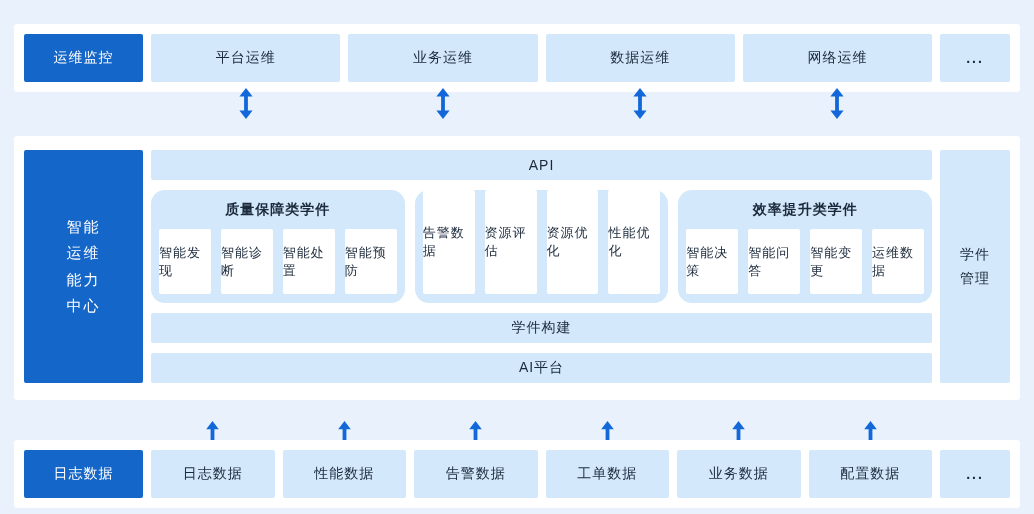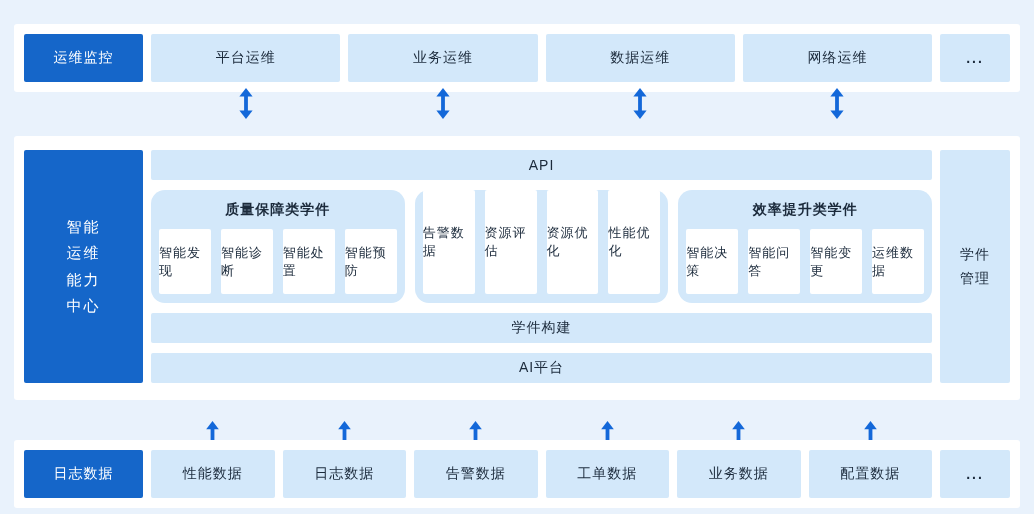--- a/index.html
+++ b/index.html
@@ -169,22 +169,22 @@
         <svg class="arrow-svg" width="13" height="19" viewBox="0 0 13 19">
           <polygon points="6.5,0 12.8,8.3 0.2,8.3"></polygon>
           <rect x="4.6" y="7" width="3.8" height="12"></rect>
         </svg>
       </div>
     <div class="spacer-more"></div>
   </div>
 
   <div class="band row-band">
     <div class="chip blue">日志数据</div>
+    <div class="chip lite">日志数据</div>
     <div class="chip lite">性能数据</div>
-    <div class="chip lite">日志数据</div>
     <div class="chip lite">告警数据</div>
     <div class="chip lite">工单数据</div>
     <div class="chip lite">业务数据</div>
     <div class="chip lite">配置数据</div>
     <div class="chip lite more">...</div>
   </div>
 
 </div>
 
 </body></html>

